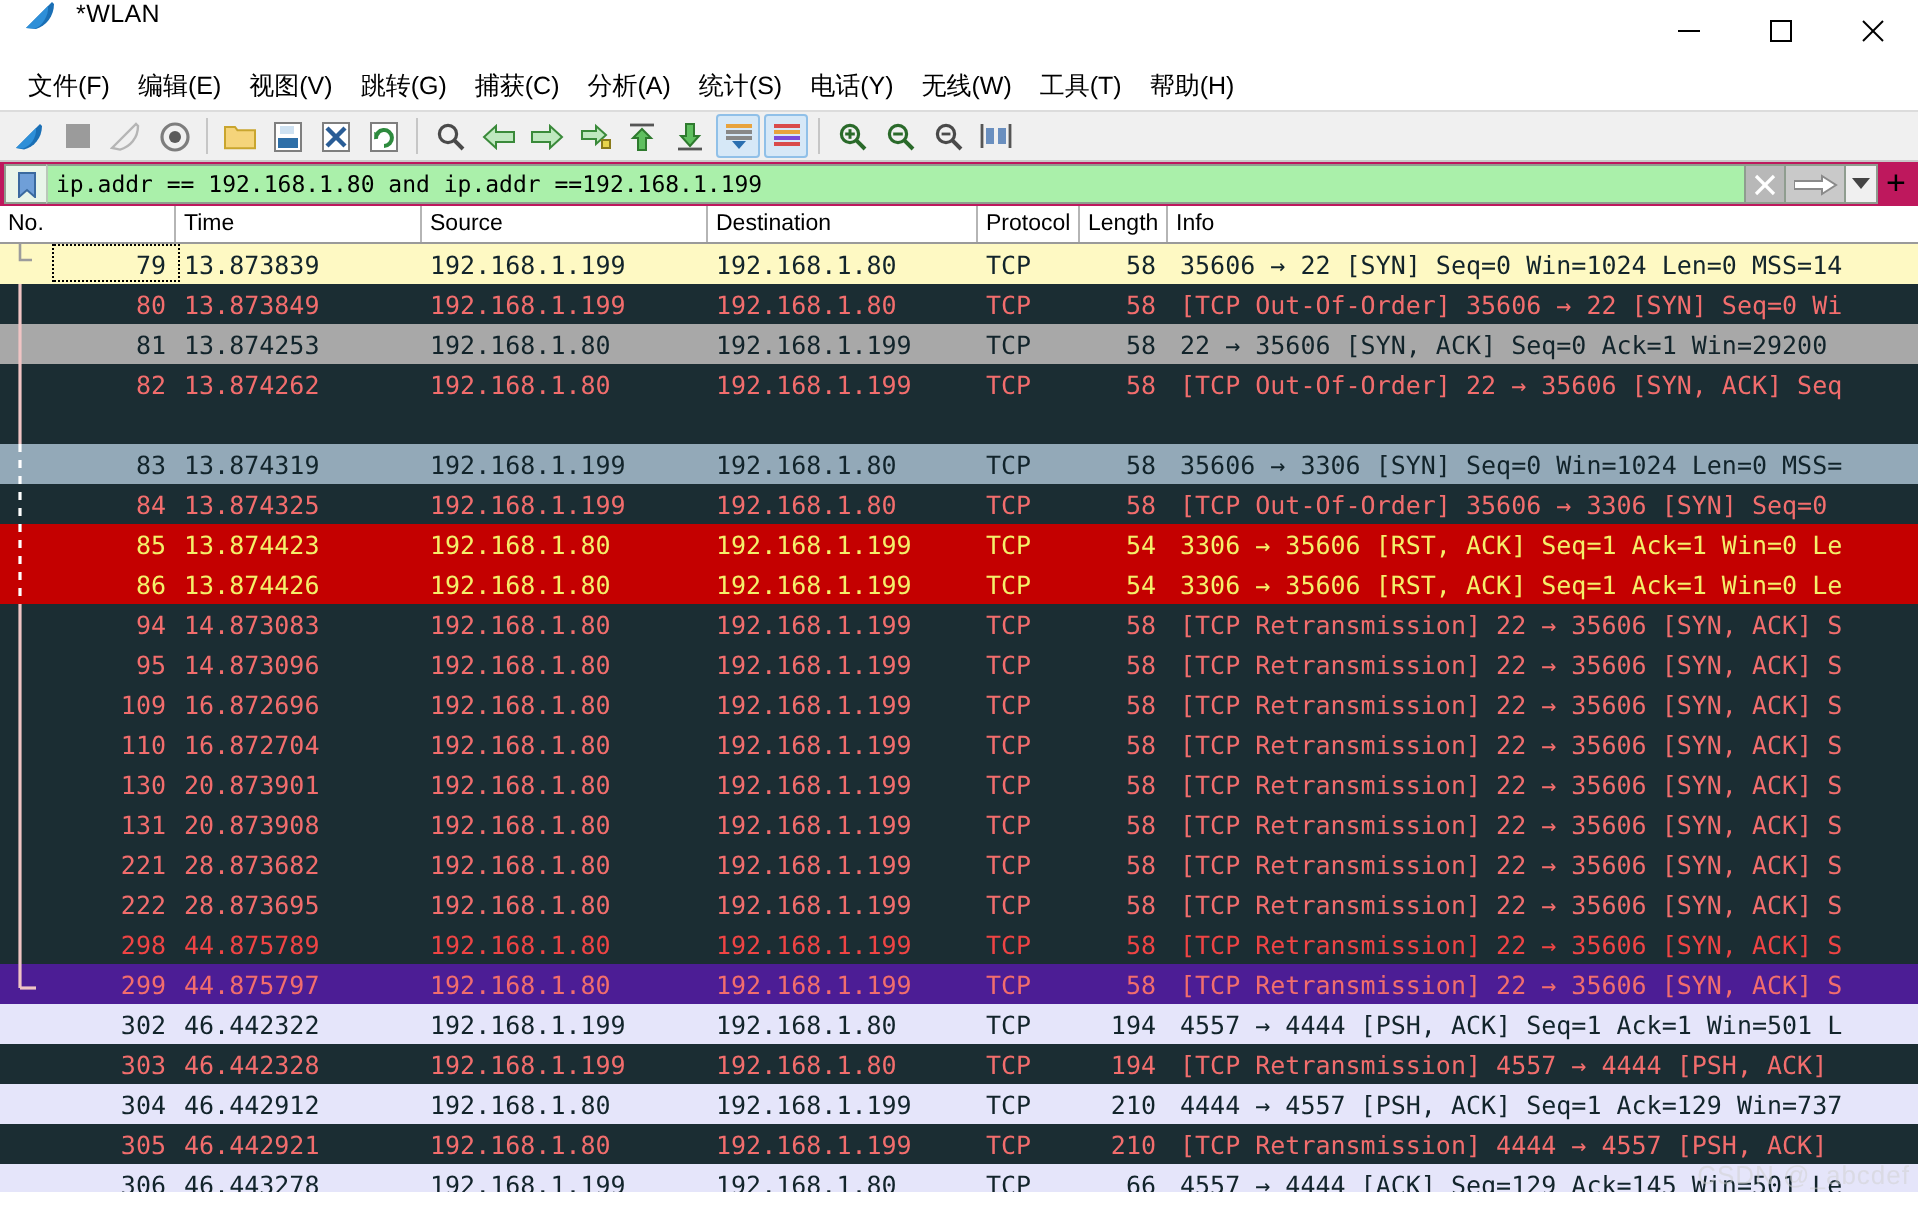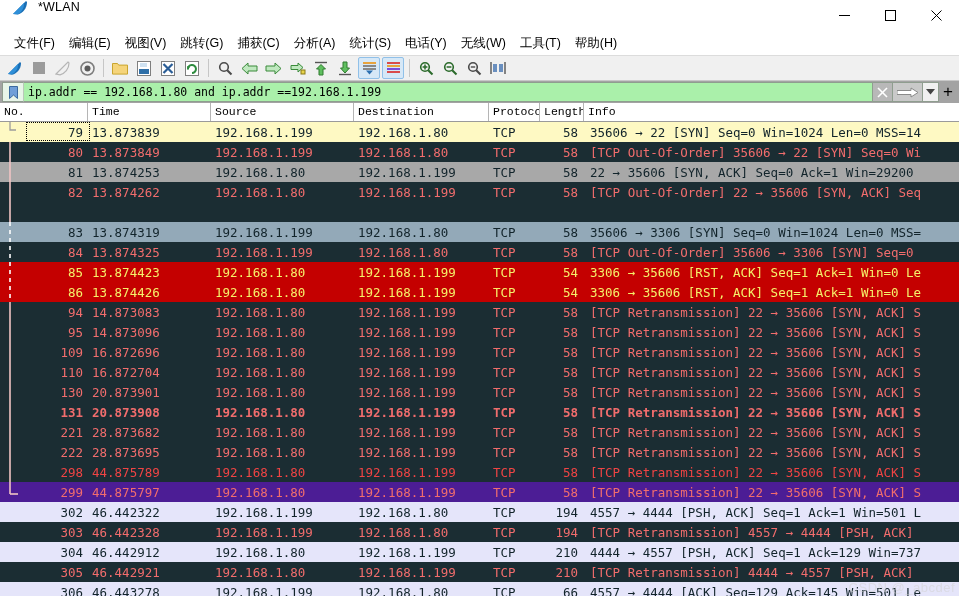--- a/index.html
+++ b/index.html
@@ -80,21 +80,21 @@
   }
   .tsep {
     width: 1px; height: 18px;
     background: #c6c6c6;
     margin: 0 4px;
   }
 
   
   .filterbar {
     height: 22px;
-    background: #a3a3a3;
+    background: #be185d;
     display: flex;
     align-items: stretch;
     padding: 1px 2px;
   }
   .f-bookmark {
     width: 21px;
     background: #e8f5e9;
     border: 1px solid #8f9d8f;
     border-right: none;
     display: flex; align-items: center; justify-content: center;
@@ -145,21 +145,21 @@
   }
   .colheader {
     height: 19px;
     background: #ffffff;
     border-bottom: 1px solid #9a9a9a;
     display: flex;
     position: relative;
     z-index: 3;
   }
   .ch {
-    font-family: Liberation Mono, monospace;
+    font-family: Liberation Sans, sans-serif;
     font-size: 11.5px;
     color: #000;
     line-height: 18px;
     padding-left: 4px;
     border-right: 1px solid #b5b5b5;
     overflow: hidden;
     white-space: nowrap;
   }
   .ch.last { border-right: none; flex: 1; }
 
@@ -559,21 +559,21 @@
       </div>
       <div class="prow" style="background: rgb(27, 45, 51); color: rgb(242, 109, 109);">
         <div class="c-no">130</div>
         <div class="c-time">20.873901</div>
         <div class="c-src">192.168.1.80</div>
         <div class="c-dst">192.168.1.199</div>
         <div class="c-proto">TCP</div>
         <div class="c-len">58</div>
         <div class="c-info">[TCP Retransmission] 22 → 35606 [SYN, ACK] S</div>
       </div>
-      <div class="prow" style="background: rgb(27, 45, 51); color: rgb(242, 109, 109); font-weight: bold;">
+      <div class="prow" style="background: rgb(27, 45, 51); color: rgb(242, 109, 109);">
         <div class="c-no">131</div>
         <div class="c-time">20.873908</div>
         <div class="c-src">192.168.1.80</div>
         <div class="c-dst">192.168.1.199</div>
         <div class="c-proto">TCP</div>
         <div class="c-len">58</div>
         <div class="c-info">[TCP Retransmission] 22 → 35606 [SYN, ACK] S</div>
       </div>
       <div class="prow" style="background: rgb(27, 45, 51); color: rgb(242, 109, 109);">
         <div class="c-no">221</div>

